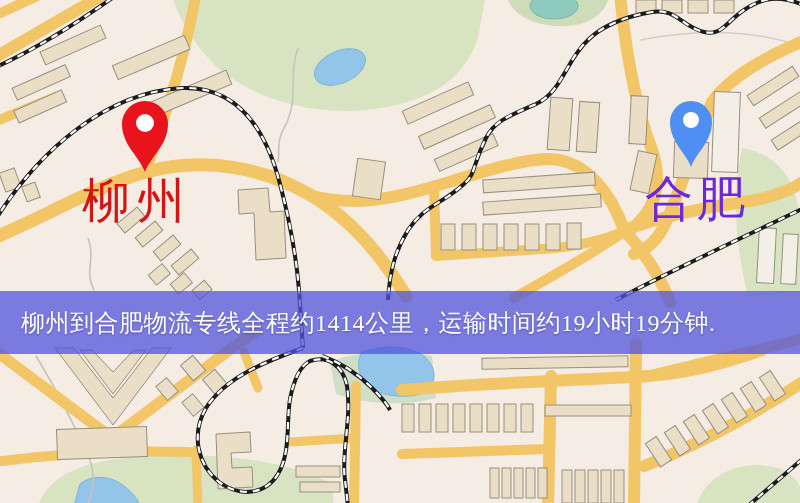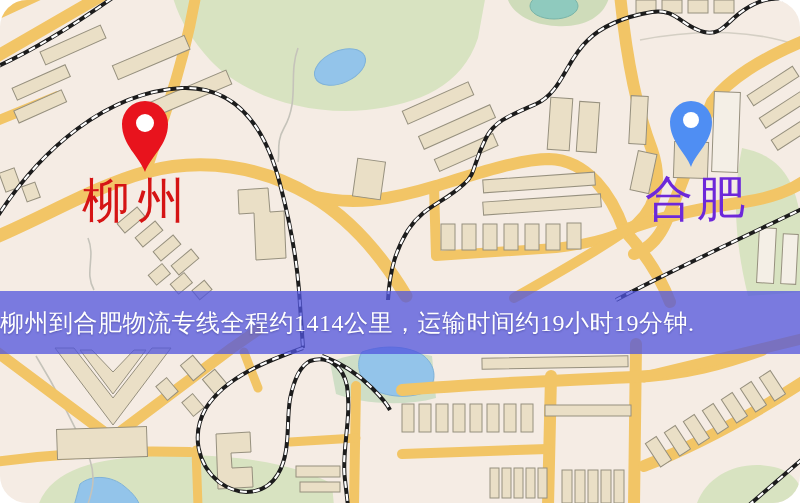--- a/index.html
+++ b/index.html
@@ -1,25 +1,25 @@
 <!DOCTYPE html>
 <html><head>
 <meta charset="utf-8">
 <style>
   html,body{margin:0;padding:0;background:#fff;}
   .stage{position:relative;width:800px;height:503px;overflow:hidden;
-         font-family:"Liberation Serif","DejaVu Serif",serif;border-radius:27px;}
+         font-family:"Liberation Serif","DejaVu Serif",serif;}
   .stage svg{position:absolute;left:0;top:0;display:block;}
   .city-label{position:absolute;font-size:48px;font-weight:500;line-height:1;
               white-space:nowrap;text-shadow:0 0 1px rgba(255,255,255,.3);}
   .label-liuzhou{left:82px;top:177px;color:#d51414;letter-spacing:7px;}
   .label-hefei{left:645px;top:175px;color:#6d28d9;letter-spacing:4px;}
   .banner{position:absolute;left:0;top:291px;width:800px;height:63px;
           background:rgba(80,84,222,.75);display:flex;align-items:center;
-          box-sizing:border-box;font-family:Liberation Serif, serif;}
+          box-sizing:border-box;padding-left:21px;font-family:Liberation Serif, serif;}
   .banner span{color:#ffffff;font-size:24px;letter-spacing:.5px;
                text-shadow:0 1px 2px rgba(20,20,90,.35);white-space:nowrap;}
 </style>
 </head>
 <body>
 
 <div class="stage">
 
   <svg width="800" height="503" viewBox="0 0 800 503">
 

